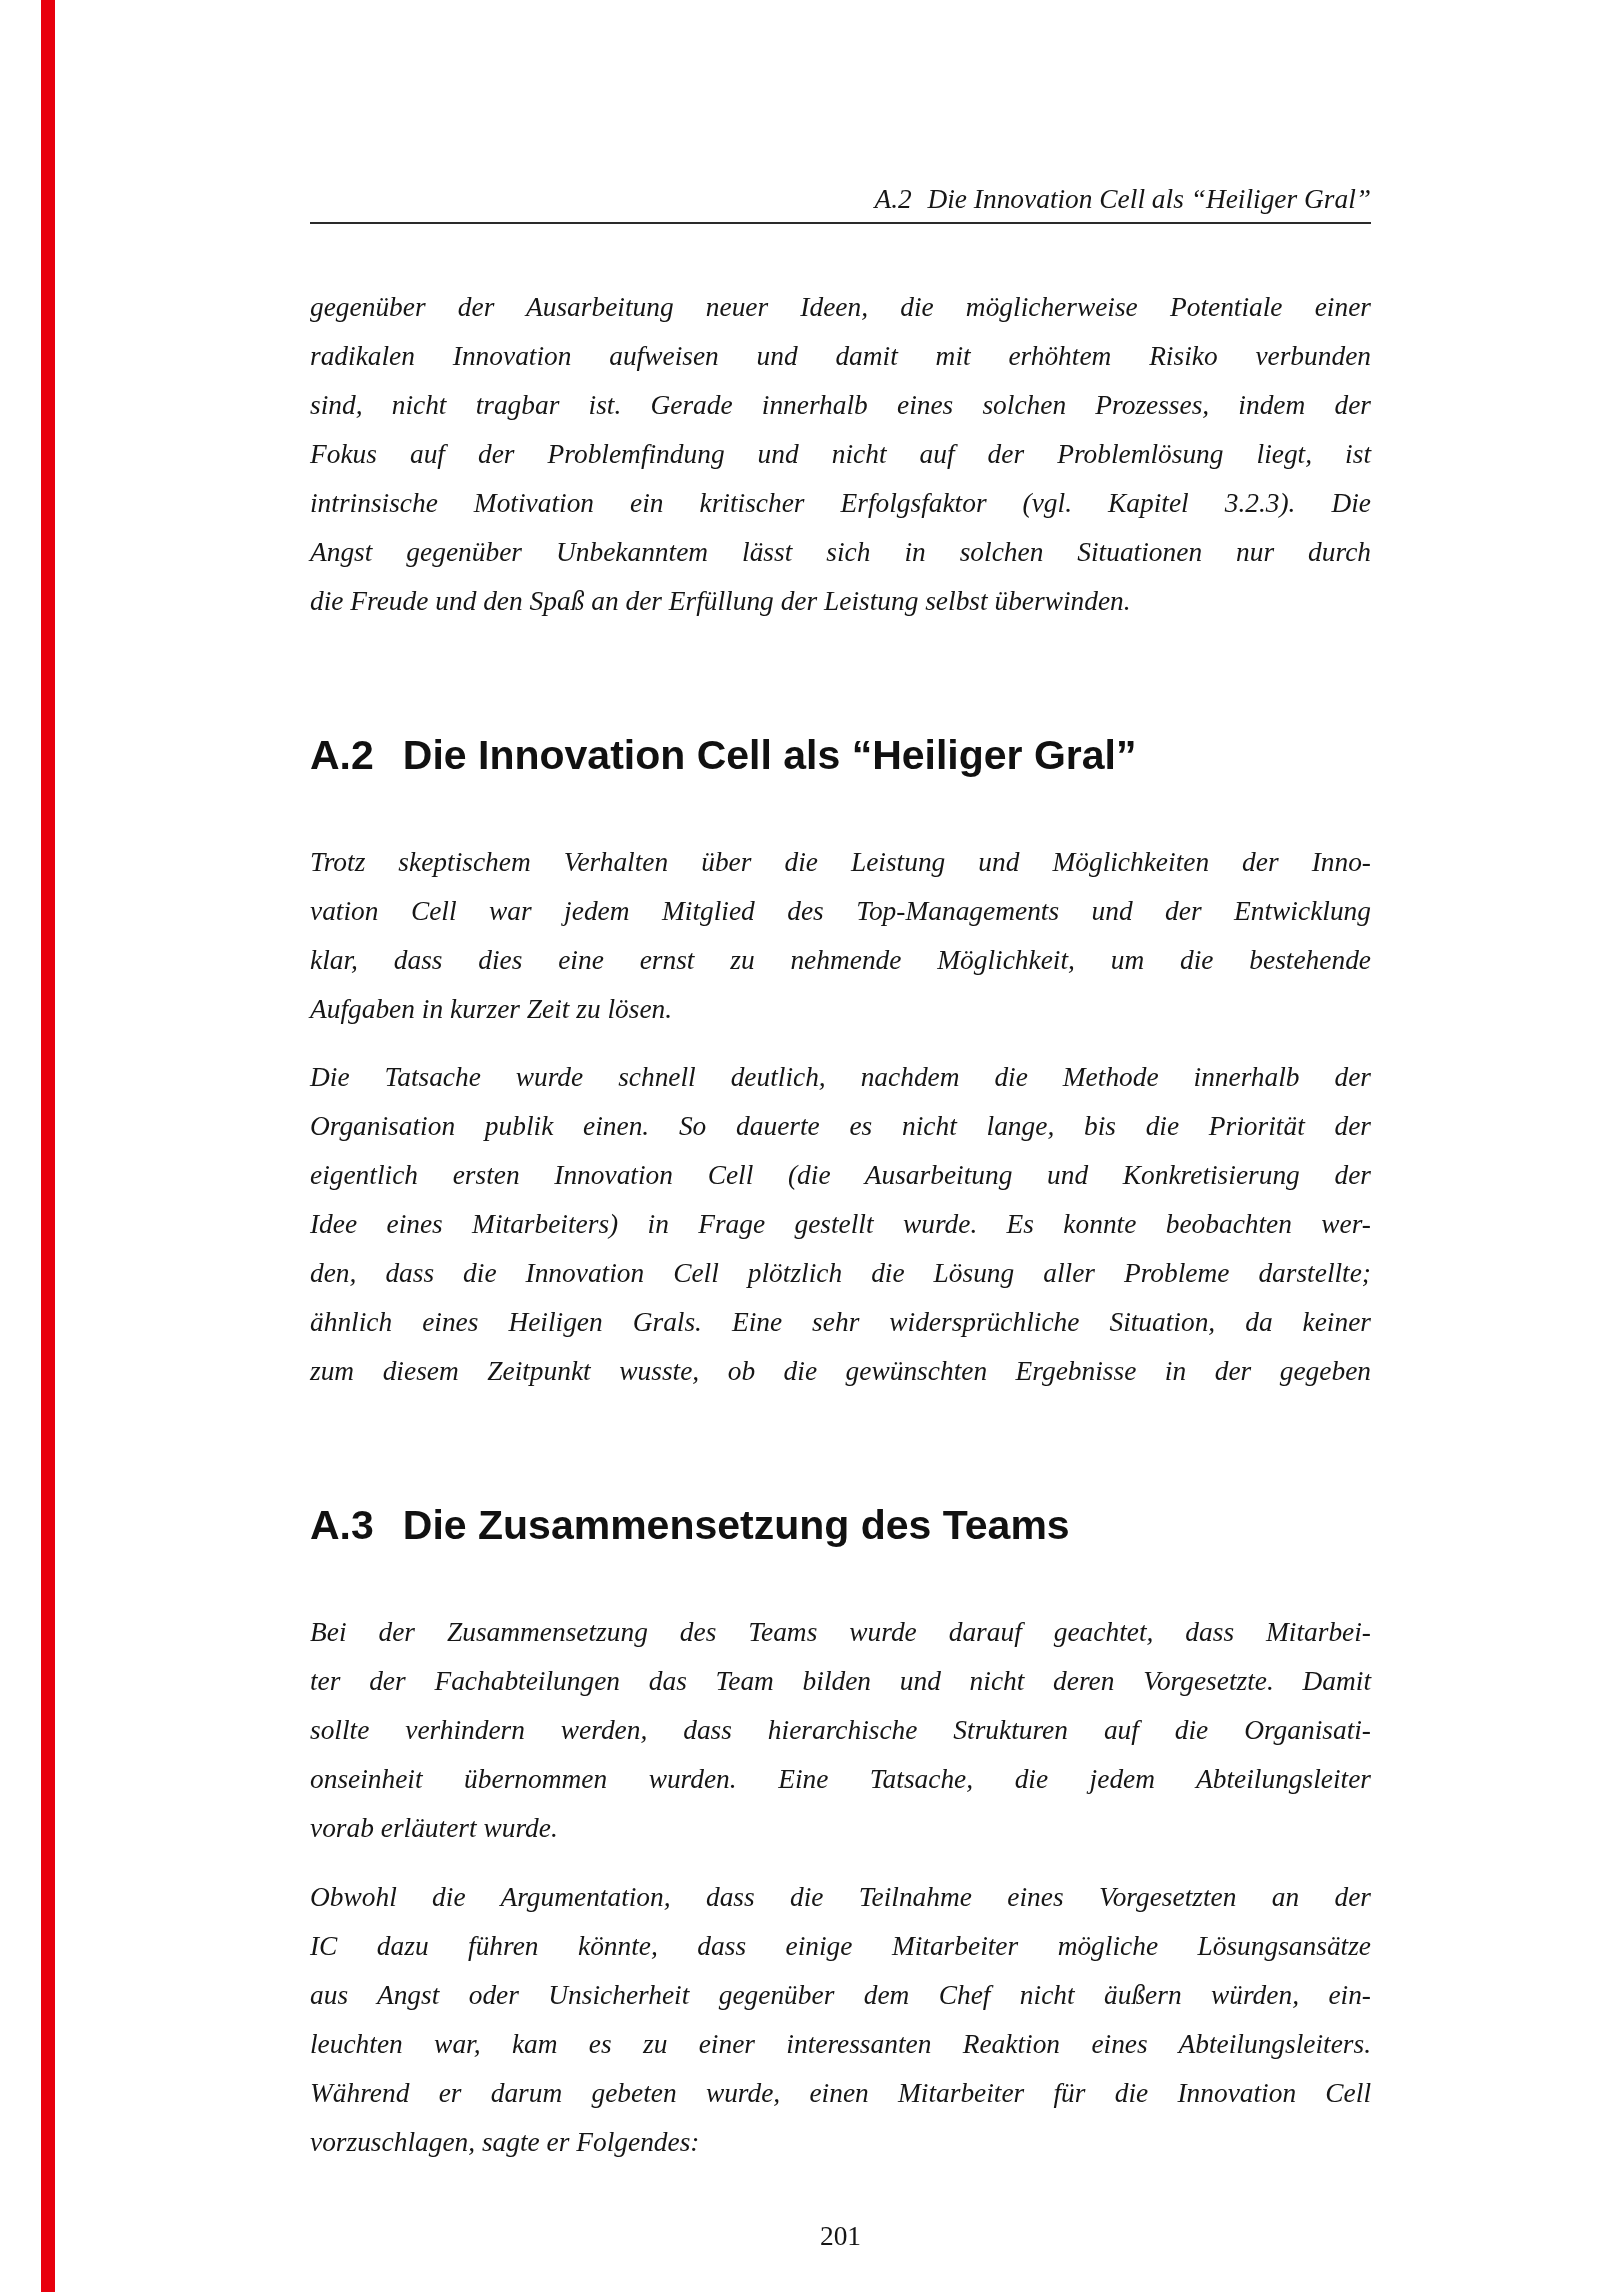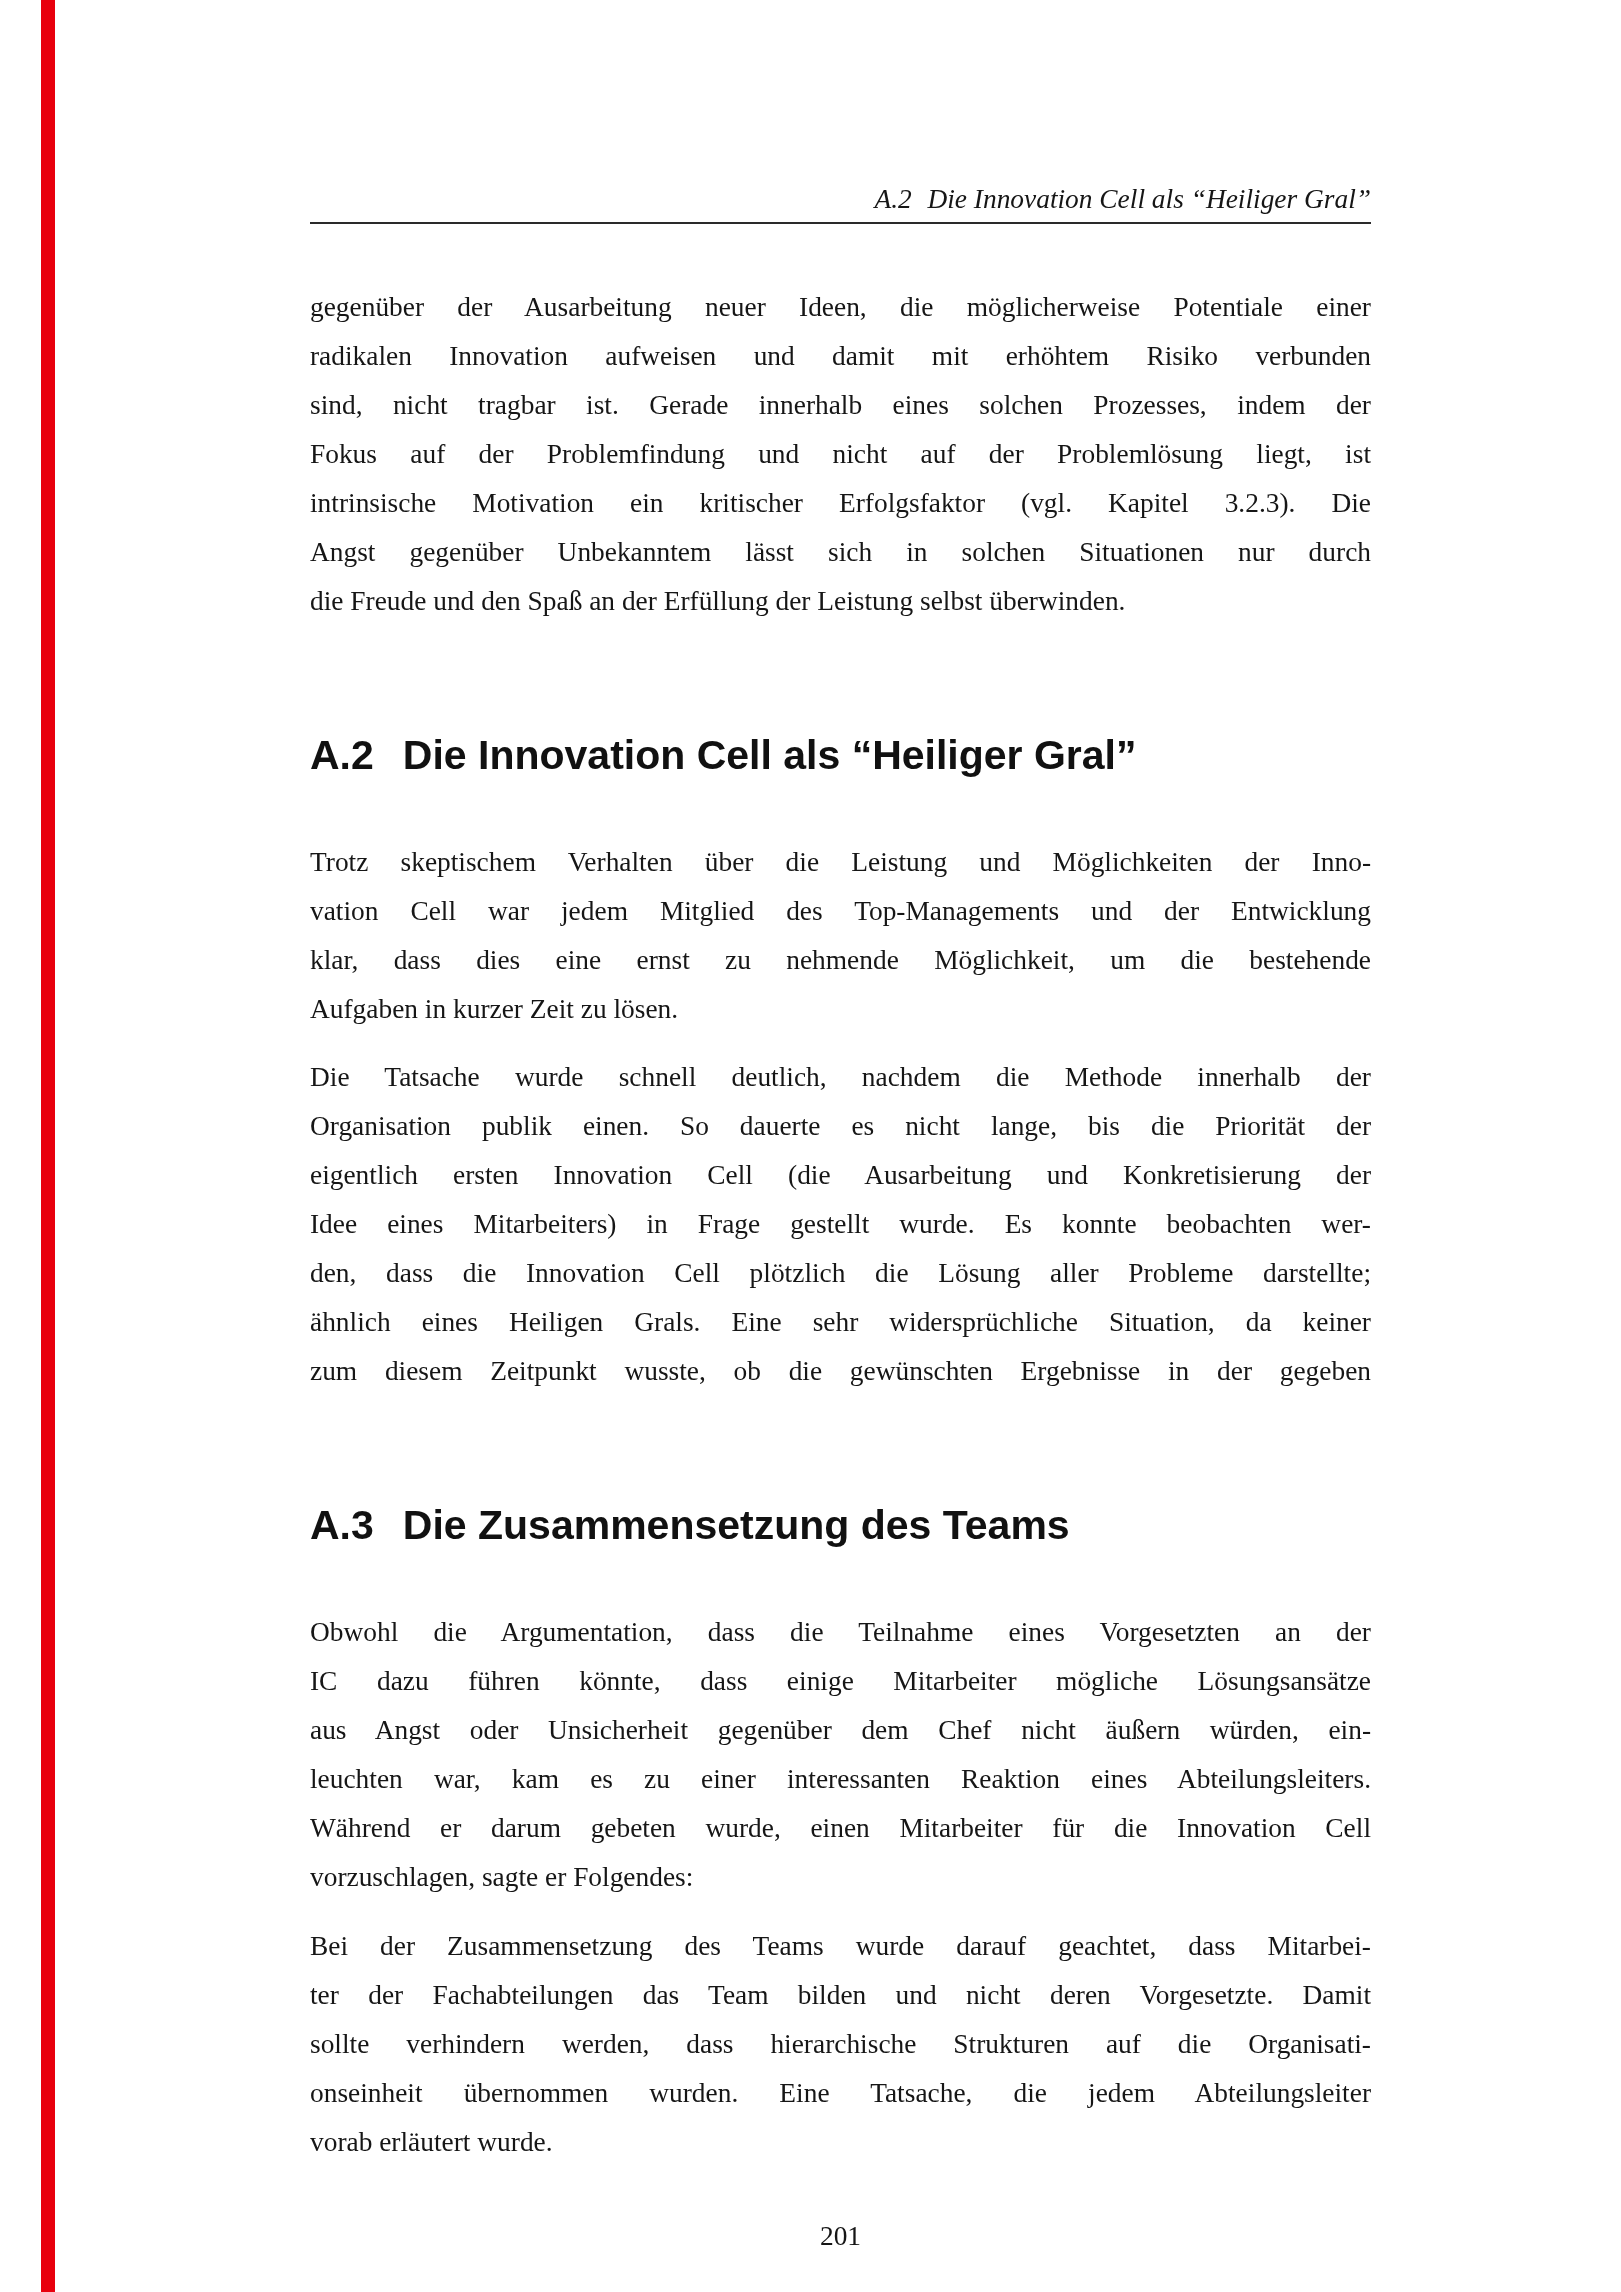--- a/index.html
+++ b/index.html
@@ -50,20 +50,21 @@
     font-size: 27.4px;
     line-height: 49px;
     margin: 0 0 19.6px 0;
   }
   .paragraph:first-of-type {
     margin-top: 59px;
   }
   .text-line {
     text-align: justify;
     text-align-last: justify;
+    font-style: italic;
   }
   .text-line.last {
     text-align-last: left;
   }
   .section-heading {
     font-family: "Liberation Sans", "DejaVu Sans", sans-serif;
     font-weight: 700;
     font-size: 41px;
     line-height: 51px;
     margin-top: 104px;
@@ -115,31 +116,31 @@
         <div class="text-line">Die Tatsache wurde schnell deutlich, nachdem die Methode innerhalb der</div>
         <div class="text-line">Organisation publik einen. So dauerte es nicht lange, bis die Priorität der</div>
         <div class="text-line">eigentlich ersten Innovation Cell (die Ausarbeitung und Konkretisierung der</div>
         <div class="text-line">Idee eines Mitarbeiters) in Frage gestellt wurde. Es konnte beobachten wer-</div>
         <div class="text-line">den, dass die Innovation Cell plötzlich die Lösung aller Probleme darstellte;</div>
         <div class="text-line">ähnlich eines Heiligen Grals. Eine sehr widersprüchliche Situation, da keiner</div>
         <div class="text-line">zum diesem Zeitpunkt wusste, ob die gewünschten Ergebnisse in der gegeben</div>
       </div>
       <div class="section-heading"><span class="section-number">A.3</span><span class="section-title">Die Zusammensetzung des Teams</span></div>
       <div class="paragraph">
+        <div class="text-line">Bei der Zusammensetzung des Teams wurde darauf geachtet, dass Mitarbei-</div>
+        <div class="text-line">ter der Fachabteilungen das Team bilden und nicht deren Vorgesetzte. Damit</div>
+        <div class="text-line">sollte verhindern werden, dass hierarchische Strukturen auf die Organisati-</div>
+        <div class="text-line">onseinheit übernommen wurden. Eine Tatsache, die jedem Abteilungsleiter</div>
+        <div class="text-line last">vorab erläutert wurde.</div>
+      </div>
+      <div class="paragraph">
         <div class="text-line">Obwohl die Argumentation, dass die Teilnahme eines Vorgesetzten an der</div>
         <div class="text-line">IC dazu führen könnte, dass einige Mitarbeiter mögliche Lösungsansätze</div>
         <div class="text-line">aus Angst oder Unsicherheit gegenüber dem Chef nicht äußern würden, ein-</div>
         <div class="text-line">leuchten war, kam es zu einer interessanten Reaktion eines Abteilungsleiters.</div>
         <div class="text-line">Während er darum gebeten wurde, einen Mitarbeiter für die Innovation Cell</div>
         <div class="text-line last">vorzuschlagen, sagte er Folgendes:</div>
-      </div>
-      <div class="paragraph">
-        <div class="text-line">Bei der Zusammensetzung des Teams wurde darauf geachtet, dass Mitarbei-</div>
-        <div class="text-line">ter der Fachabteilungen das Team bilden und nicht deren Vorgesetzte. Damit</div>
-        <div class="text-line">sollte verhindern werden, dass hierarchische Strukturen auf die Organisati-</div>
-        <div class="text-line">onseinheit übernommen wurden. Eine Tatsache, die jedem Abteilungsleiter</div>
-        <div class="text-line last">vorab erläutert wurde.</div>
       </div>
     </div>
 </div>
 
 <div class="page-number">201</div>
 
 
 </body></html>

